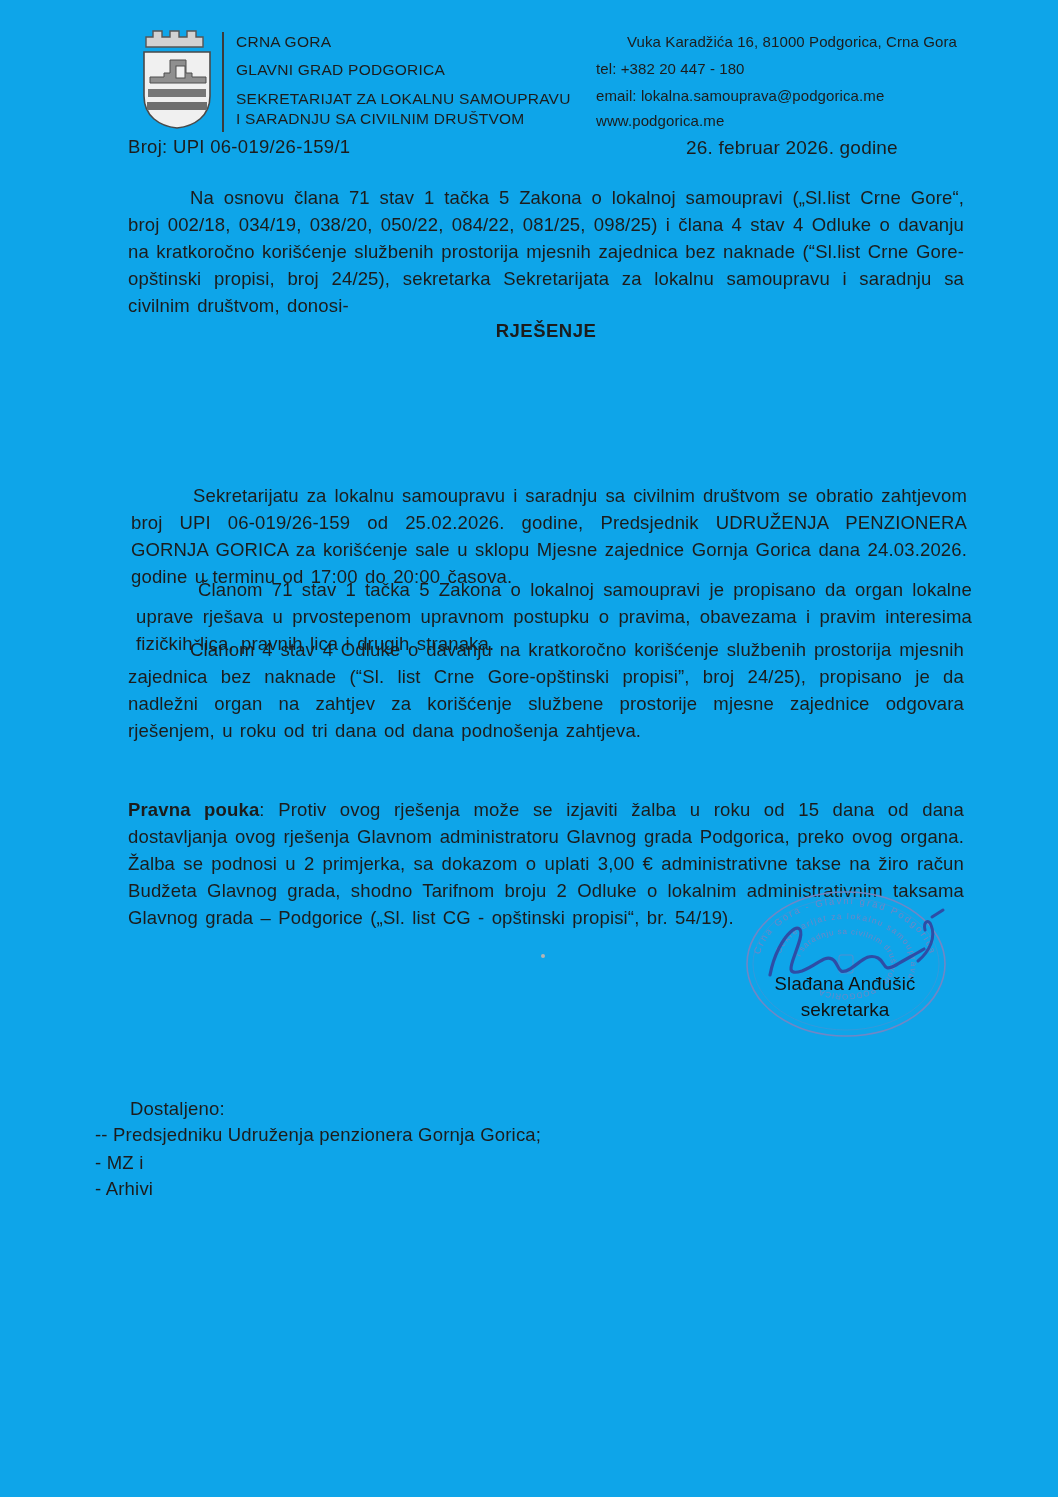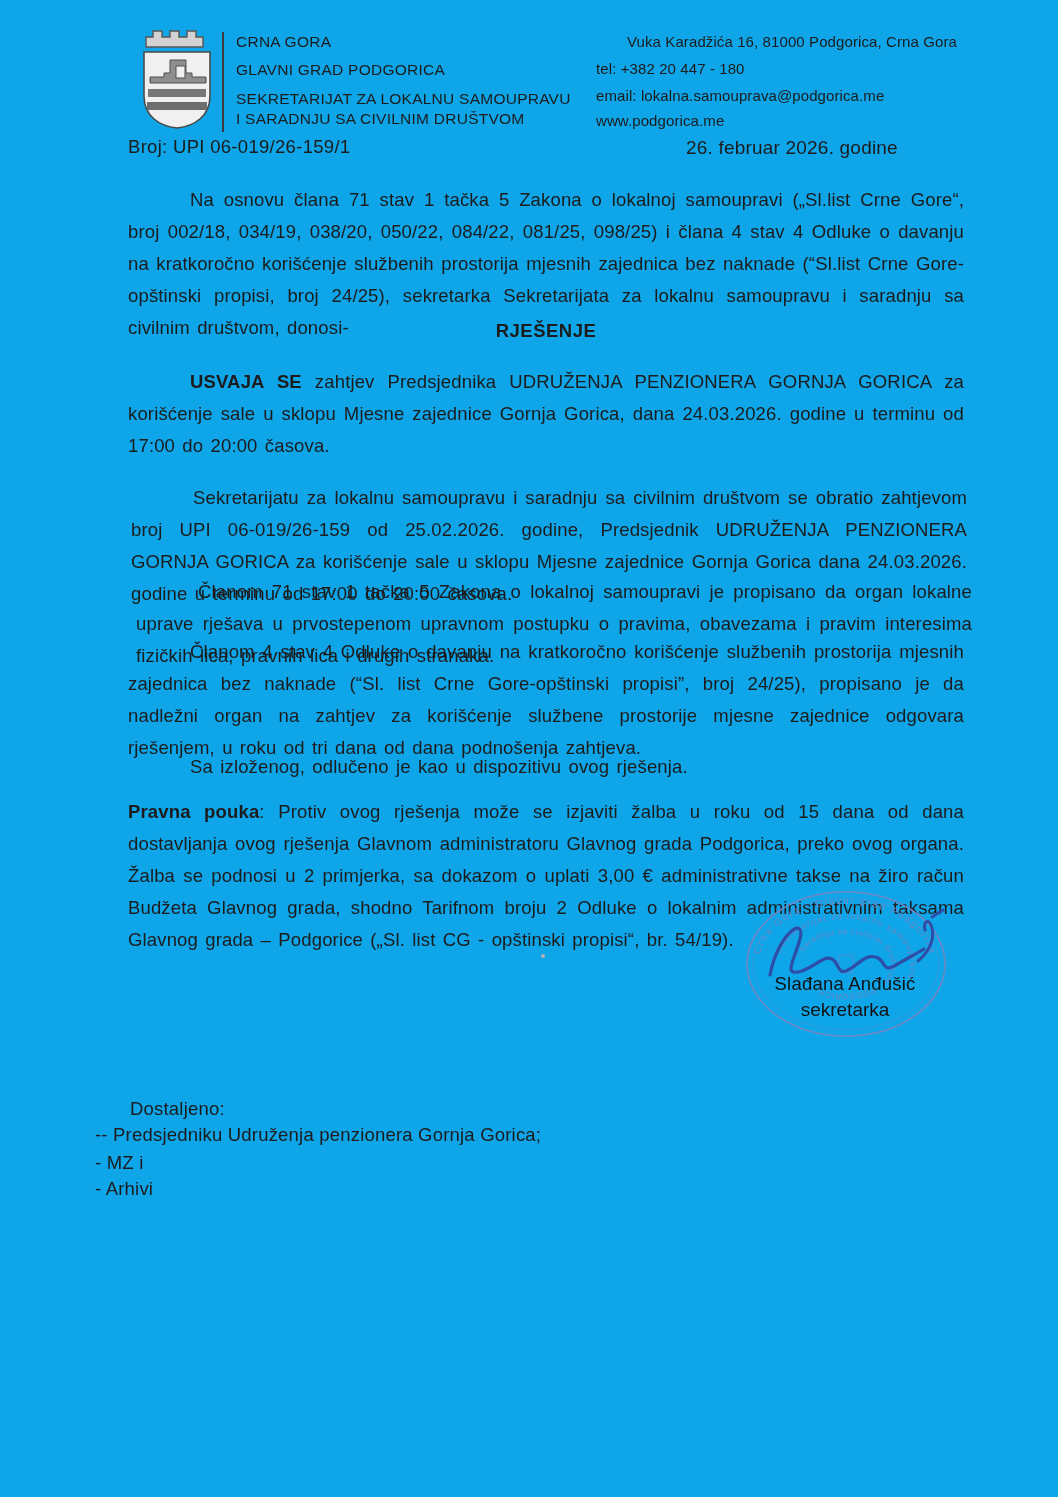--- a/index.html
+++ b/index.html
@@ -9,21 +9,21 @@
     overflow:hidden;margin:0 auto;
   }
   .abs{position:absolute;}
   
   .org-line{font-size:15.5px;letter-spacing:.25px;white-space:nowrap;}
   .contact-line{font-size:15px;letter-spacing:.1px;white-space:nowrap;}
   .divider{width:2px;background:#3c3c3c;}
   .refno{font-size:18.5px;letter-spacing:.3px;white-space:nowrap;}
   .date{font-size:19px;letter-spacing:.2px;white-space:nowrap;}
   
-  .par{width:836px;text-align:justify;font-size:18.5px;line-height:32px;
+  .par{width:836px;text-align:justify;font-size:18.5px;line-height:27px;
        word-spacing:2px;letter-spacing:.15px;}
   .indent{text-indent:62px;}
   .noj{text-align:left;}
   .b{font-weight:bold;}
   .center-head{width:836px;text-align:center;font-weight:bold;font-size:18.5px;letter-spacing:.5px;}
   
   .sig-name{width:210px;text-align:center;font-size:18.5px;color:#111;letter-spacing:.2px;}
   .sig-title{width:210px;text-align:center;font-size:19px;color:#111;}
   .stamp-text{fill:#7087c6;}
   .st1{font-size:9.5px;letter-spacing:2px;font-family:"Liberation Sans",sans-serif;}
@@ -59,30 +59,28 @@
   <div class="abs contact-line" style="left:596px;top:87px;">email: lokalna.samouprava@podgorica.me</div>
   <div class="abs contact-line" style="left:596px;top:112px;">www.podgorica.me</div>
 
   <div class="abs refno" style="left:128px;top:136px;">Broj: UPI 06-019/26-159/1</div>
   <div class="abs date" style="left:686px;top:137px;">26. februar 2026. godine</div>
 
   <p class="abs par indent" style="left:128px;top:184px;margin:0;">Na osnovu člana 71 stav 1 tačka 5 Zakona o lokalnoj samoupravi („Sl.list Crne Gore“, broj 002/18, 034/19, 038/20, 050/22, 084/22, 081/25, 098/25) i člana 4 stav 4 Odluke o davanju na kratkoročno korišćenje službenih prostorija mjesnih zajednica bez naknade (“Sl.list Crne Gore-opštinski propisi, broj 24/25), sekretarka Sekretarijata za lokalnu samoupravu i saradnju sa civilnim društvom, donosi-</p>
 
   <div class="abs center-head" style="left:128px;top:320px;">RJEŠENJE</div>
 
-  <p class="abs par indent" style="left:128px;top:366px;margin:0;"><span class="b">USVAJA SE</span><span> zahtjev Predsjednika UDRUŽENJA PENZIONERA GORNJA GORICA za korišćenje sale u sklopu Mjesne zajednice Gornja Gorica, dana 24.03.2026. godine u terminu od 17:00 do 20:00 časova.</span></p>
 
 
   <p class="abs par indent" style="left:128px;top:479px;margin:3px;">Sekretarijatu za lokalnu samoupravu i saradnju sa civilnim društvom se obratio zahtjevom broj UPI 06-019/26-159 od 25.02.2026. godine, Predsjednik UDRUŽENJA PENZIONERA GORNJA GORICA za korišćenje sale u sklopu Mjesne zajednice Gornja Gorica dana 24.03.2026. godine u terminu od 17:00 do 20:00 časova.</p>
 
   <p class="abs par indent" style="left:128px;top:568px;margin:8px;">Članom 71 stav 1 tačka 5 Zakona o lokalnoj samoupravi je propisano da organ lokalne uprave rješava u prvostepenom upravnom postupku o pravima, obavezama i pravim interesima fizičkih lica, pravnih lica i drugih stranaka.</p>
 
   <p class="abs par indent" style="left:128px;top:636px;margin:0;">Članom 4 stav 4 Odluke o davanju na kratkoročno korišćenje službenih prostorija mjesnih zajednica bez naknade (“Sl. list Crne Gore-opštinski propisi”, broj 24/25), propisano je da nadležni organ na zahtjev za korišćenje službene prostorije mjesne zajednice odgovara rješenjem, u roku od tri dana od dana podnošenja zahtjeva.</p>
 
-  <p class="abs par indent noj" style="left:128px;top:751px;margin:0;">Sa izloženog, odlučeno je kao u dispozitivu ovog rješenja.</p>
 
   <p class="abs par" style="left:128px;top:796px;margin:0;"><span class="b">Pravna pouka</span><span>: Protiv ovog rješenja može se izjaviti žalba u roku od 15 dana od dana dostavljanja ovog rješenja Glavnom administratoru Glavnog grada Podgorica, preko ovog organa. Žalba se podnosi u 2 primjerka, sa dokazom o uplati 3,00 € administrativne takse na žiro račun Budžeta Glavnog grada, shodno Tarifnom broju 2 Odluke o lokalnim administrativnim taksama Glavnog grada – Podgorice („Sl. list CG - opštinski propisi“, br. 54/19).</span></p>
 
   <div class="abs speck" style="left:541px;top:954px;"></div>
 
   <svg class="abs" style="left:740px;top:885px;" width="212" height="158" viewBox="0 0 212 158">
     <defs>
       <path id="r1" d="M 19,79 a 86,60 0 1,1 172,0 a 86,60 0 1,1 -172,0"></path>
       <path id="r2" d="M 39,79 a 66,45 0 1,1 132,0 a 66,45 0 1,1 -132,0"></path>
       <path id="r3" d="M 59,79 a 46,30 0 1,1 92,0 a 46,30 0 1,1 -92,0"></path>

